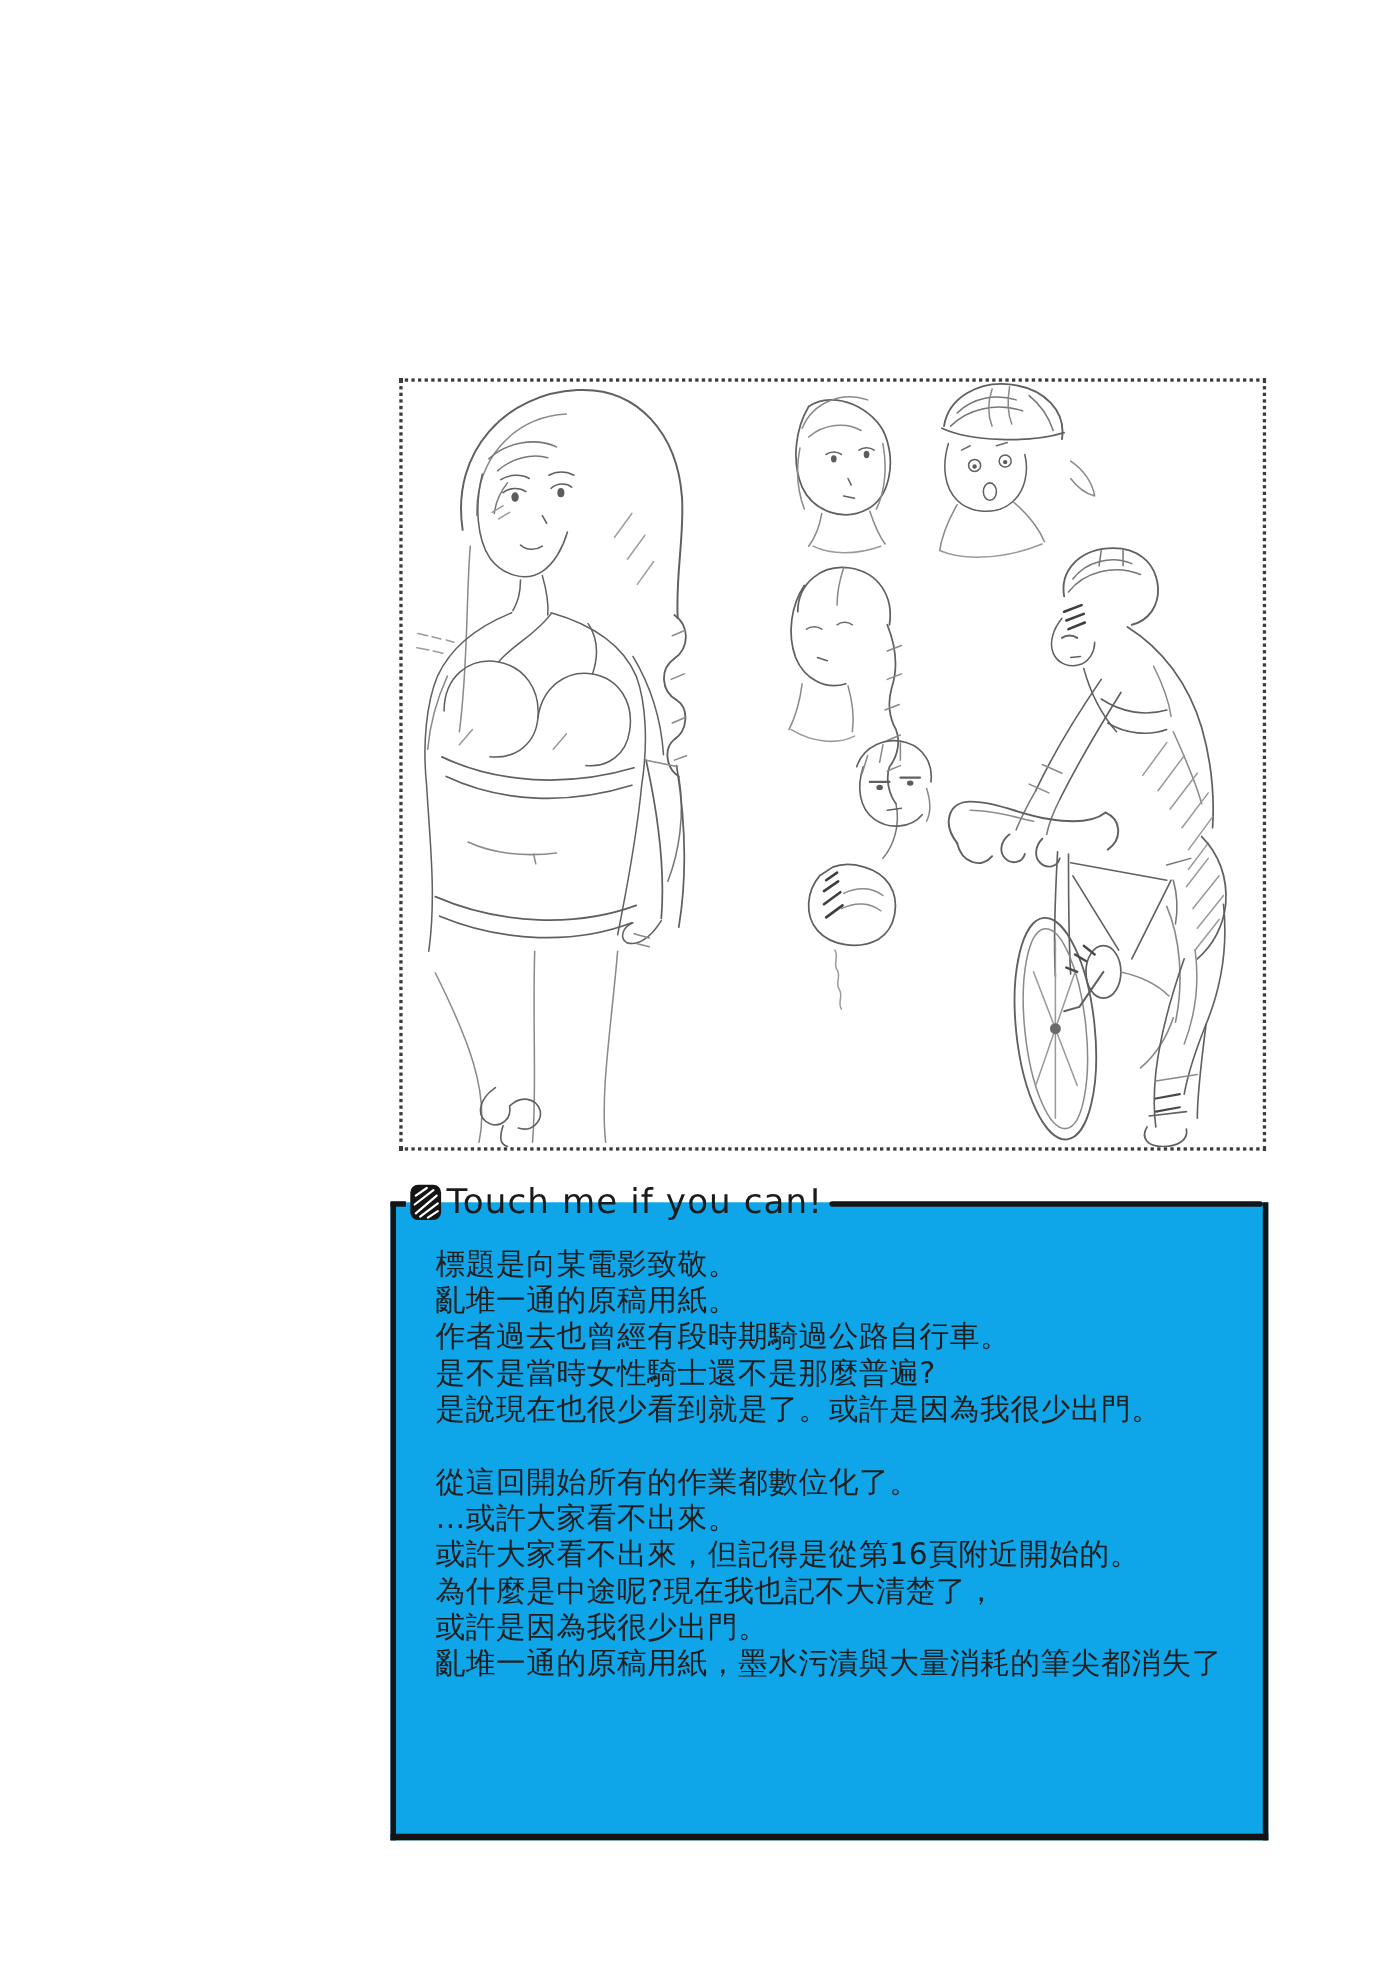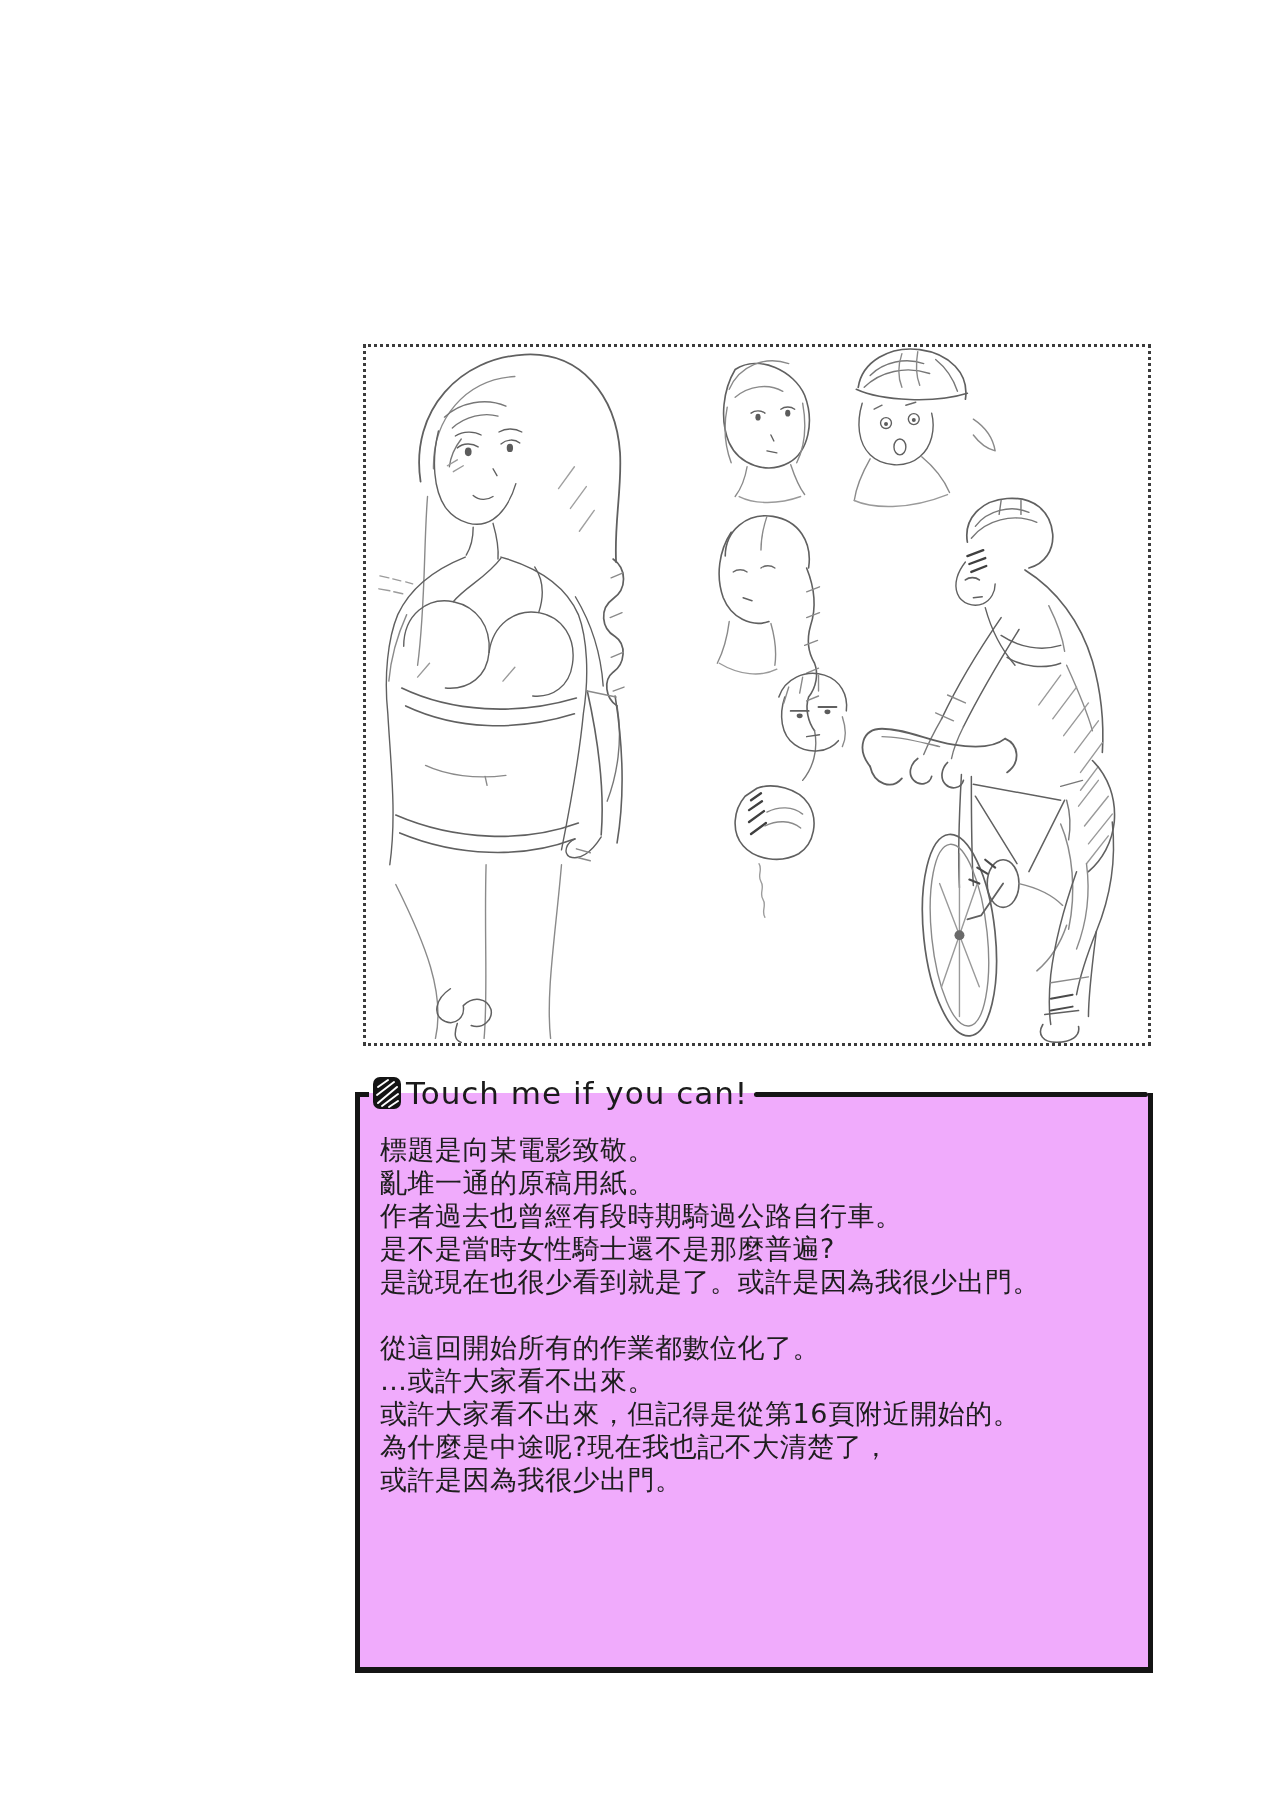--- a/index.html
+++ b/index.html
@@ -17,36 +17,36 @@
     background:#ffffff;
   }
   .sketch-panel svg{display:block;width:100%;height:100%;}
   
   .afterword{
     position:absolute;left:355px;top:1093px;width:798px;height:580px;
     box-sizing:border-box;
     border-left:5px solid #141414;
     border-right:5px solid #141414;
     border-bottom:6px solid #141414;
-    background:#f0abfc;
+    background:#0ea5e9;
   }
   .afterword-header{
     position:absolute;left:-5px;right:0;top:-20px;height:40px;
     display:flex;align-items:center;
   }
   .corner-stub{width:14px;height:5px;background:#141414;margin-top:2px;}
   .title-icon{width:30px;height:36px;margin-left:3px;flex:0 0 auto;}
   .afterword-title{
     font-size:31px;letter-spacing:1px;color:#1b1b1b;
     white-space:nowrap;padding:0 6px 0 4px;
     font-family:"DejaVu Sans",sans-serif;
   }
   .title-rule{flex:1 1 auto;height:5px;background:#151515;margin-top:2px;border-radius:3px;}
   .afterword-text{
-    padding:40px 14px 0 20px;
+    padding:40px 14px 0 36px;
     font-size:27px;line-height:33px;letter-spacing:0.5px;
   }
   .afterword-text .line{min-height:33px;white-space:nowrap;}
 </style>
 </head>
 <body>
 
 <div class="sketch-panel">
   <svg viewBox="0 0 788 700" fill="none" stroke="#606060" stroke-width="1.4" stroke-linecap="round" stroke-linejoin="round">
 
@@ -244,14 +244,15 @@
     <div class="line">亂堆一通的原稿用紙。</div>
     <div class="line">作者過去也曾經有段時期騎過公路自行車。</div>
     <div class="line">是不是當時女性騎士還不是那麼普遍?</div>
     <div class="line">是說現在也很少看到就是了。或許是因為我很少出門。</div>
     <div class="line"></div>
     <div class="line">從這回開始所有的作業都數位化了。</div>
     <div class="line">…或許大家看不出來。</div>
     <div class="line">或許大家看不出來，但記得是從第16頁附近開始的。</div>
     <div class="line">為什麼是中途呢?現在我也記不大清楚了，</div>
     <div class="line">或許是因為我很少出門。</div>
+    <div class="line">亂堆一通的原稿用紙，墨水污漬與大量消耗的筆尖都消失了</div>
   </div>
 </div>
 
 </body></html>

